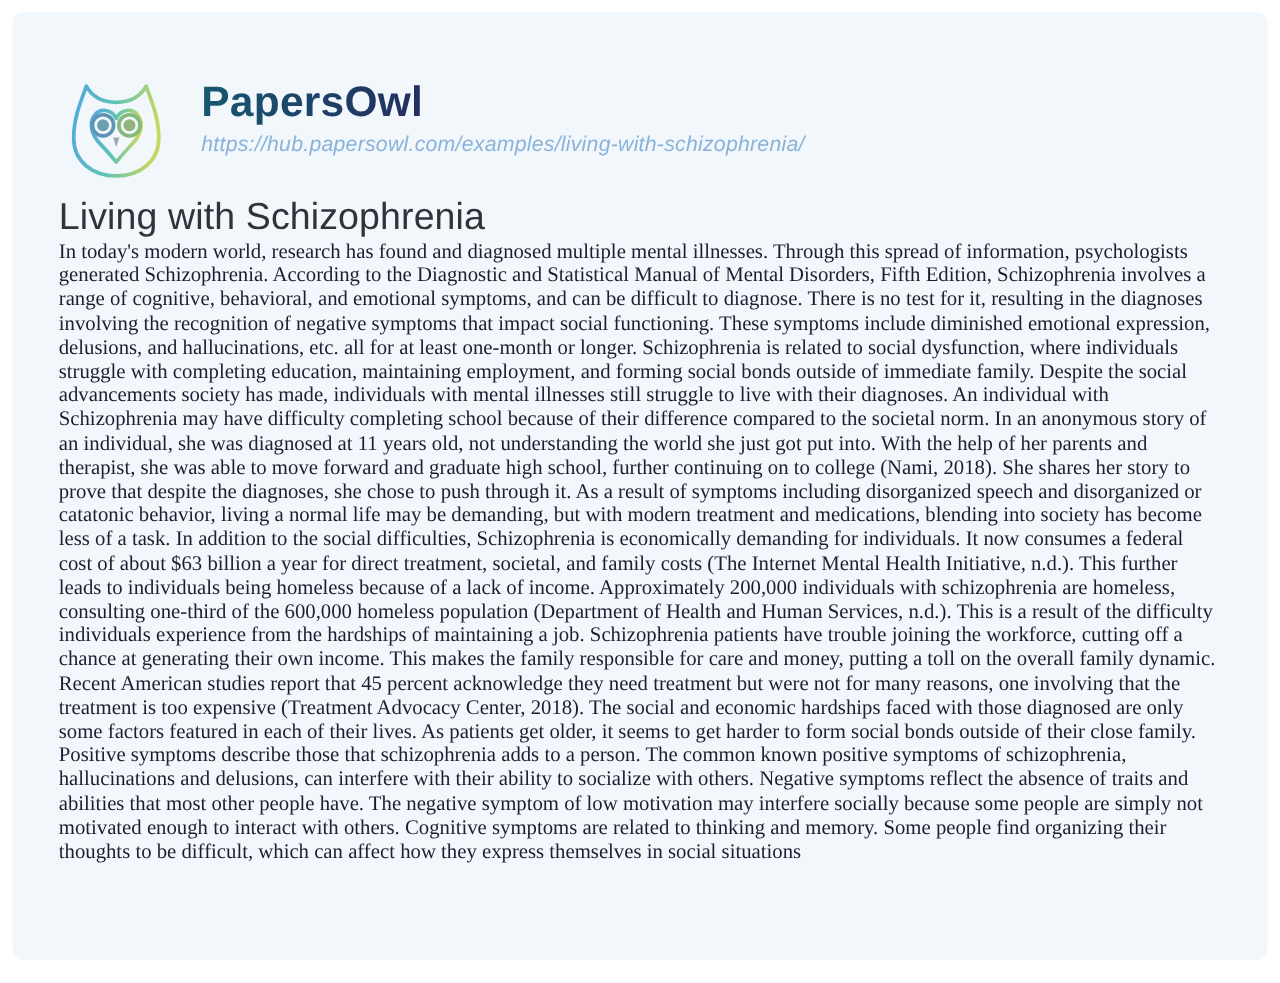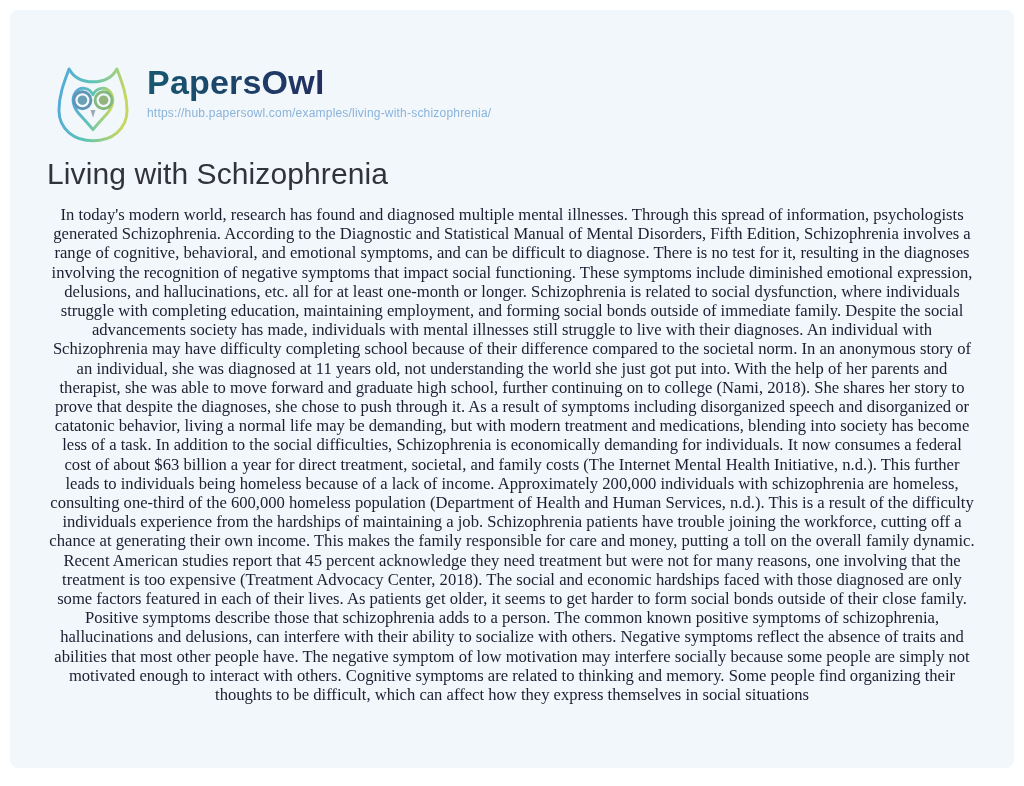--- a/index.html
+++ b/index.html
@@ -14,62 +14,62 @@
     left: 10px; top: 10px;
     width: 1004px; height: 758px;
     background: #f2f7fb;
     border-radius: 8px;
     padding: 47px 37px 0 37px;
     overflow: hidden;
   }
   .brand-header {
     display: flex;
     align-items: flex-start;
-    gap: 8px;
+    gap: 22px;
   }
   .owl-logo {
     width: 92px; height: 92px;
     flex: 0 0 auto;
     cursor: pointer;
   }
   .brand-text-block { padding-top: 6px; }
   .brand-name {
     font-size: 34px;
     font-weight: bold;
     letter-spacing: 0.2px;
     background: linear-gradient(90deg, #17586f 0%, #1d4068 55%, #232f60 100%);
     -webkit-background-clip: text;
     background-clip: text;
     color: transparent;
     display: inline-block;
     cursor: pointer;
   }
   .brand-url {
     margin-top: 4px;
-    font-size: 12px;
+    font-size: 17px;
     color: #8ab3da;
     letter-spacing: 0.2px;
     cursor: pointer;
     text-decoration: none;
     display: inline-block;
+    font-style: italic;
   }
   .article-title {
     margin-top: 8px;
     font-size: 30px;
     font-weight: 400;
     color: #32323a;
     letter-spacing: 0.1px;
   }
   .article-body {
-    margin-top: 14px;
     font-family: "Liberation Serif", serif;
     font-size: 16.6px;
     line-height: 19.2px;
     color: #1d1d31;
-    text-align: center;
+    text-align: left;
     width: 930px;
   }
 </style>
 </head>
 <body>
 
 <div class="page-card">
 
   <div class="brand-header">
 

